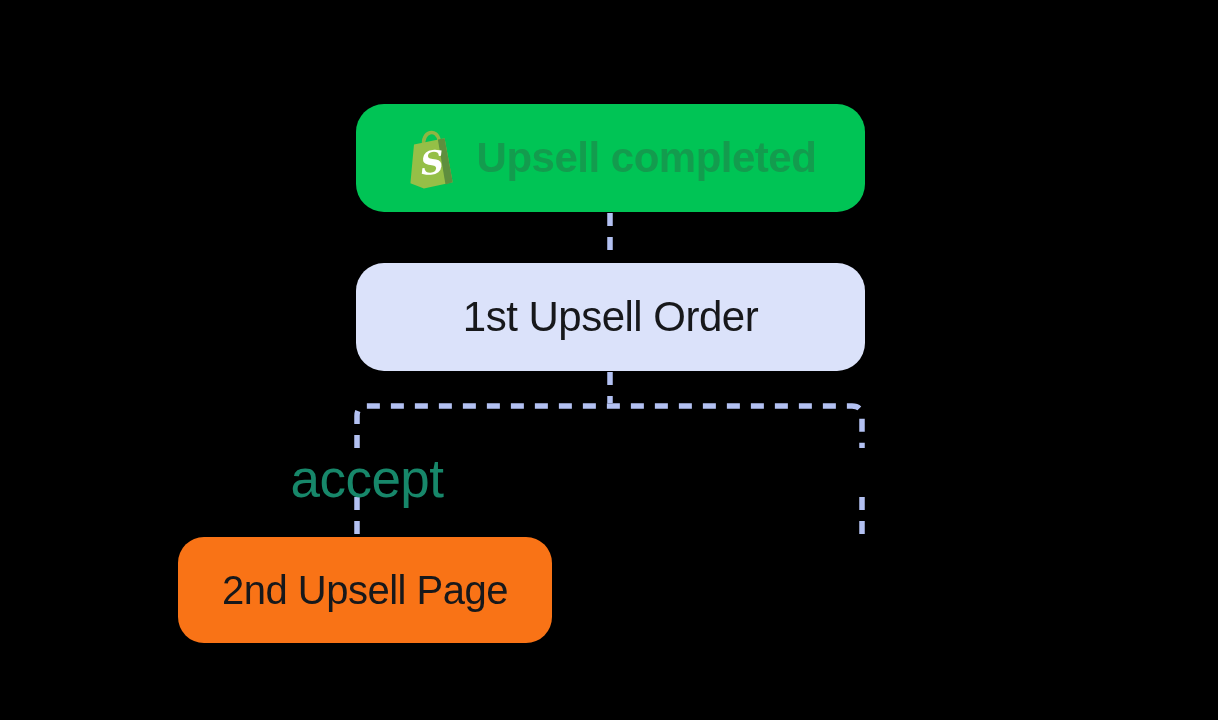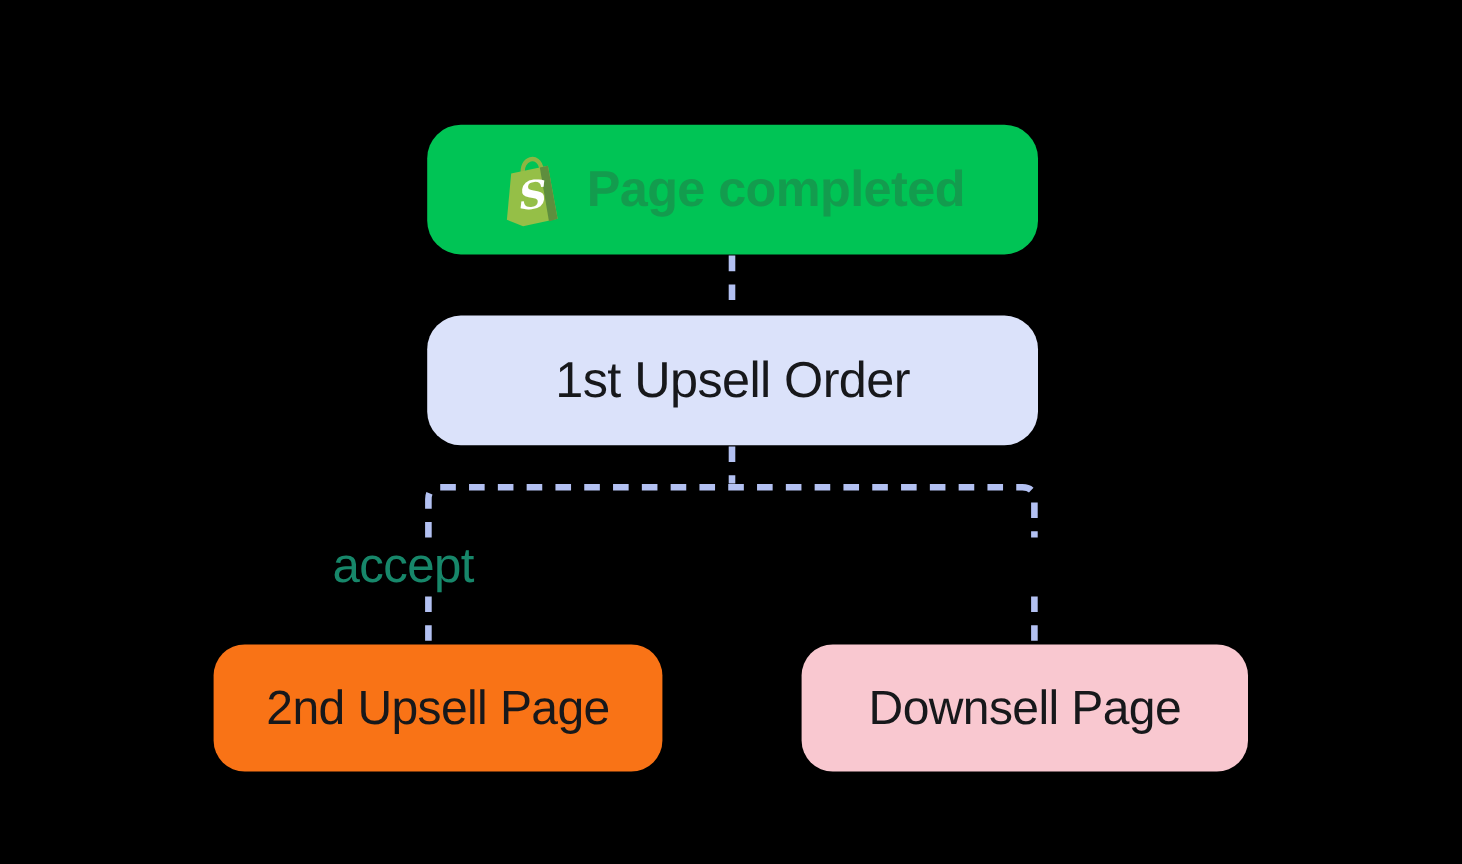--- a/index.html
+++ b/index.html
@@ -41,21 +41,22 @@
     background:#f97316;border-radius:26px;
   }
   #node-downsell{
     left:668px;top:537px;width:372px;height:106px;
     background:#f9c8d0;border-radius:26px;
   }
   #node-upsell2 .node-label,#node-downsell .node-label{font-size:40px;}
   .branch-label{
     position:absolute;
     width:180px;
-    font-size:41px;
+    text-align:center;
+    font-size:53px;
     letter-spacing:-0.5px;
     white-space:nowrap;
   }
   #label-accept{left:277px;top:448px;color:#17876a;}
   #label-decline{left:773px;top:448px;color:#9a2a1d;}
   #connectors{position:absolute;left:0;top:0;pointer-events:none;}
   .shopify-icon{flex:0 0 auto;display:block;}
 </style>
 </head>
 <body>
@@ -72,30 +73,27 @@
     </g>
   </svg>
 
   <div class="node" id="node-trigger">
     <svg class="shopify-icon" width="54" height="64" viewBox="0 0 60 70">
       <path d="M21 22 C18 5 36 1 38 16" fill="none" stroke="#8DB543" stroke-width="4"></path>
       <path d="M10 20 L44 13 L53 62 L21 69 L6 63 Z" fill="#95BF47"></path>
       <path d="M44 13 L53 62 L45 64.5 L36.5 14.5 Z" fill="#5E8E3E"></path>
       <text x="18" y="53" font-size="36" font-weight="700" font-style="italic" font-family="'DejaVu Serif',serif" fill="#ffffff" transform="rotate(-5 27 48)">S</text>
     </svg>
-    <span class="node-label">Page completed</span>
+    <span class="node-label">Upsell completed</span>
   </div>
 
   <div class="node" id="node-upsell1">
     <span class="node-label">1st Upsell Order</span>
   </div>
 
   <div class="branch-label" id="label-accept">accept</div>
 
   <div class="node" id="node-upsell2">
     <span class="node-label">2nd Upsell Page</span>
   </div>
 
-  <div class="node" id="node-downsell">
-    <span class="node-label">Downsell Page</span>
-  </div>
 
 </div>
 
 </body></html>

